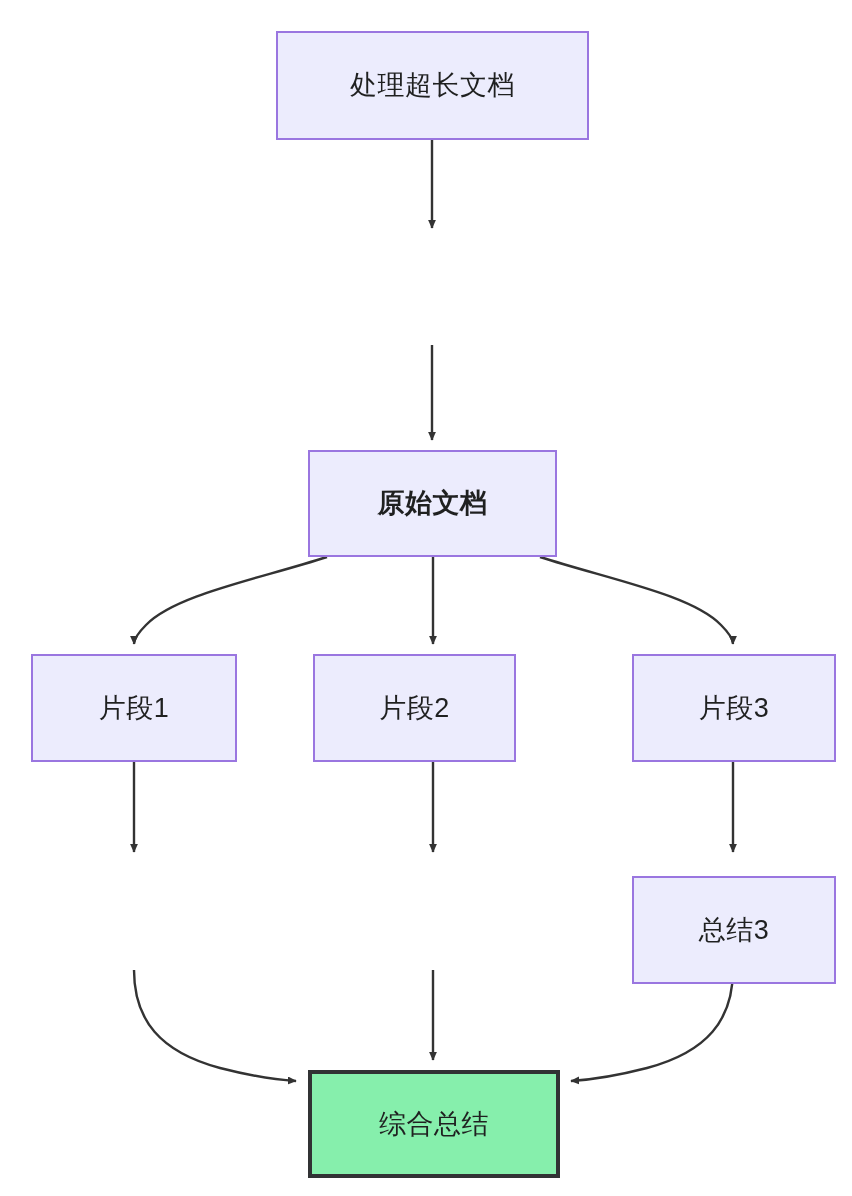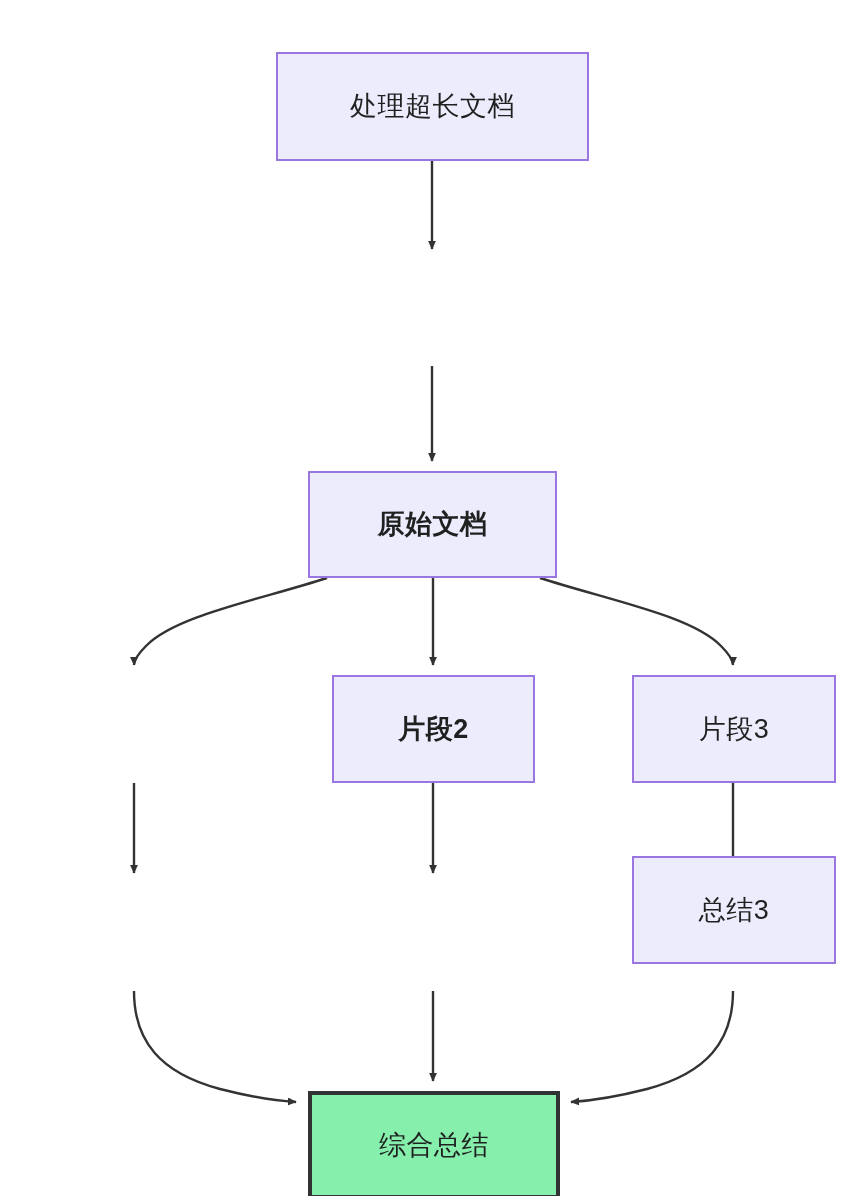--- a/index.html
+++ b/index.html
@@ -11,21 +11,20 @@
     width: 852px;
     height: 1196px;
     font-family: "Liberation Sans", "DejaVu Sans", sans-serif;
     overflow: hidden;
   }
   #diagram-root {
     position: relative;
     width: 852px;
     height: 941px;
     background: #ffffff;
-    margin-top: 21px;
   }
   #edge-layer {
     position: absolute;
     left: 0;
     top: 0;
     width: 852px;
     height: 1196px;
     pointer-events: none;
   }
   .node {
@@ -54,25 +53,25 @@
     border: 4px solid #313234;
   }
   .node-label {
     display: block;
   }
   
   #node-doc-long      { left: 276px; top: 31px;   width: 313px; height: 109px; }
   #node-strategy      { left: 276px; top: 238px;  width: 316px; height: 107px; }
   #node-source-doc    { left: 308px; top: 450px;  width: 249px; height: 107px; font-weight: bold; }
   #node-fragment-1    { left: 31px;  top: 654px;  width: 206px; height: 108px; }
-  #node-fragment-2    { left: 332px; top: 654px;  width: 203px; height: 108px; font-weight: bold; }
+  #node-fragment-2    { left: 313px; top: 654px;  width: 203px; height: 108px; }
   #node-fragment-3    { left: 632px; top: 654px;  width: 204px; height: 108px; }
   #node-summary-1     { left: 31px;  top: 862px;  width: 206px; height: 108px; }
   #node-summary-2     { left: 332px; top: 862px;  width: 203px; height: 108px; }
-  #node-summary-3     { left: 632px; top: 835px;  width: 204px; height: 108px; }
+  #node-summary-3     { left: 632px; top: 876px;  width: 204px; height: 108px; }
   #node-final-summary { left: 308px; top: 1070px; width: 252px; height: 108px; }
 </style>
 </head>
 <body>
 
 <div id="diagram-root">
 
   <svg id="edge-layer" viewBox="0 0 852 1196" width="852" height="1196" xmlns="http://www.w3.org/2000/svg">
     <defs>
       <marker id="arrow-head" markerWidth="11" markerHeight="11" refX="8.2" refY="4" orient="auto" markerUnits="userSpaceOnUse">
@@ -107,20 +106,23 @@
 
   <div class="node node-normal" id="node-doc-long">
     <span class="node-label">处理超长文档</span>
   </div>
 
 
   <div class="node node-normal" id="node-source-doc">
     <span class="node-label">原始文档</span>
   </div>
 
+  <div class="node node-normal" id="node-fragment-1">
+    <span class="node-label">片段1</span>
+  </div>
 
   <div class="node node-normal" id="node-fragment-2">
     <span class="node-label">片段2</span>
   </div>
 
   <div class="node node-normal" id="node-fragment-3">
     <span class="node-label">片段3</span>
   </div>
 
 

